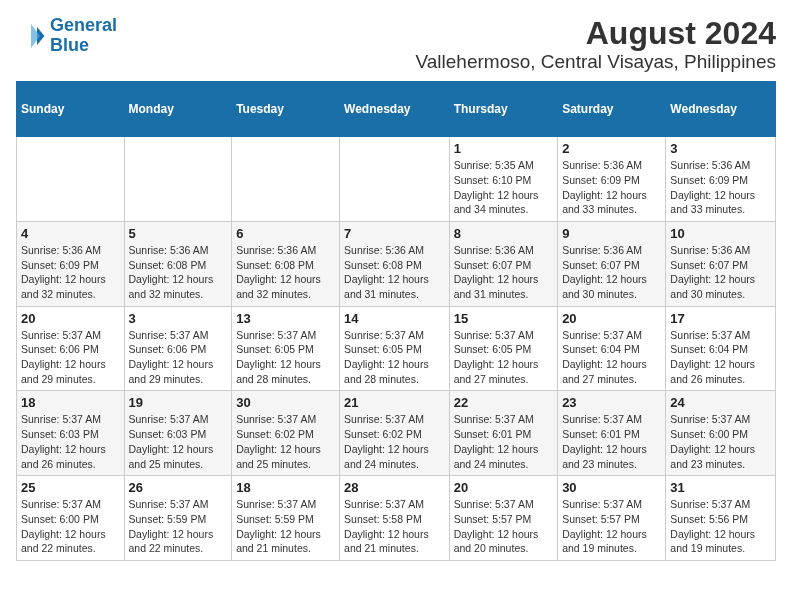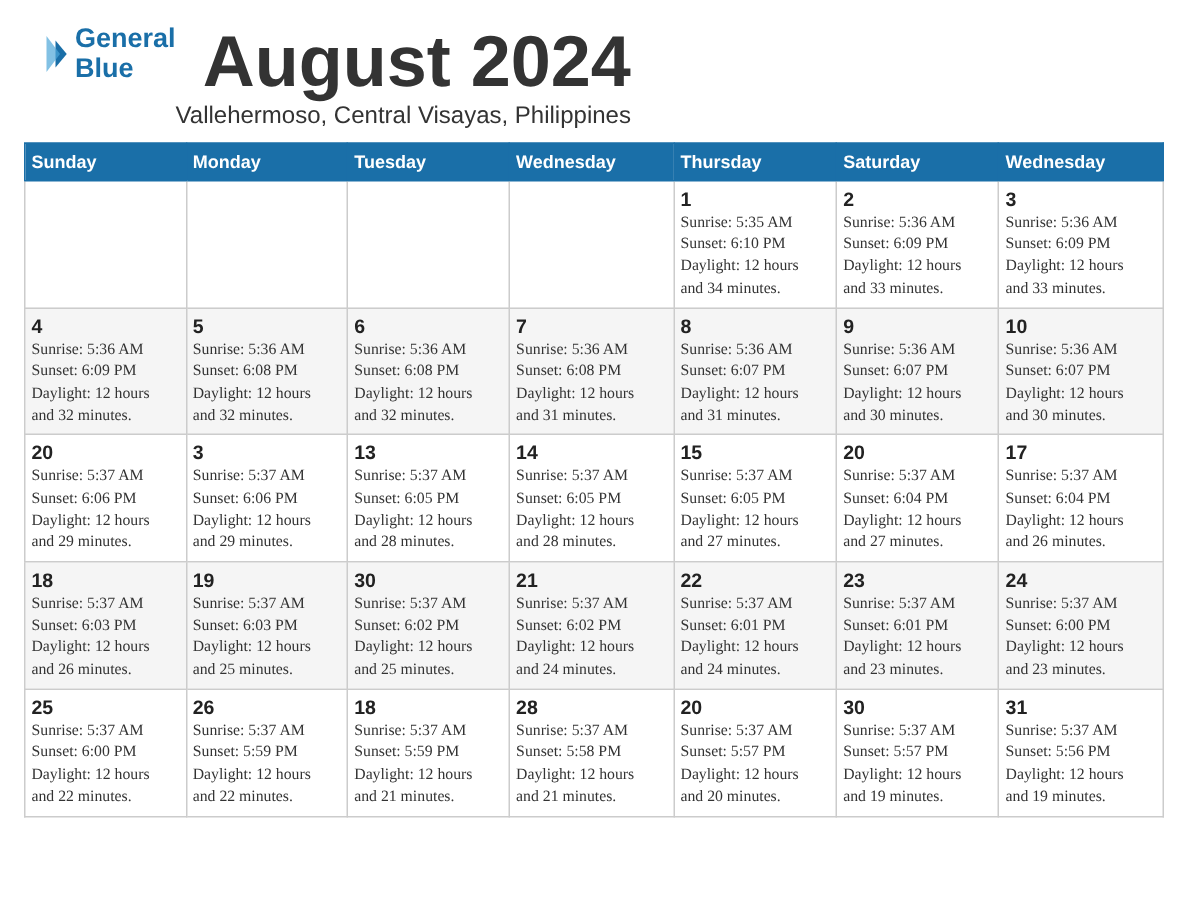--- a/index.html
+++ b/index.html
@@ -6,58 +6,59 @@
     body {
       font-family: Arial, sans-serif;
       background: #fff;
       width: 792px;
       min-height: 612px;
       padding: 16px;
     }
     .header {
       display: flex;
       align-items: flex-start;
+      justify-content: space-between;
       margin-bottom: 8px;
     }
     .logo {
       display: flex;
       align-items: center;
       gap: 4px;
     }
     .logo-text {
       font-size: 18px;
       font-weight: bold;
       color: #333;
       line-height: 1.1;
     }
     .logo-text span { color: #1a6fa8; }
     .logo-icon {
       width: 30px;
       height: 30px;
     }
     .title-block { text-align: right; }
     .main-title {
-      font-size: 48px;
+      font-size: 32px;
       font-weight: bold;
       color: #333;
       line-height: 1.1;
     }
     .subtitle {
-      font-size: 16px;
+      font-size: 19px;
       color: #333;
     }
     table {
       width: 100%;
       border-collapse: collapse;
       font-size: 11px;
     }
     thead th {
       background: #1a6fa8;
       color: #fff;
-      padding: 5px 4px;
+      padding: 20px 4px;
       text-align: left;
       font-size: 12px;
       font-weight: bold;
       border: 1px solid #1a6fa8;
     }
     tbody td {
       border: 1px solid #ccc;
       vertical-align: top;
       padding: 4px;
       height: 80px;
@@ -69,21 +70,20 @@
       font-weight: bold;
       font-size: 13px;
       color: #222;
       display: block;
       margin-bottom: 2px;
     }
     .day-info {
       color: #333;
       font-size: 10.5px;
       line-height: 1.4;
-      font-family: Liberation Serif, serif;
     }
     td.empty { background: #fff; }
   </style>
 </head>
 <body>
 
 <div class="header">
   <div class="logo">
     <svg class="logo-icon" viewBox="0 0 40 40">
       <polygon points="28,8 38,20 28,32" fill="#1a6fa8"></polygon>

